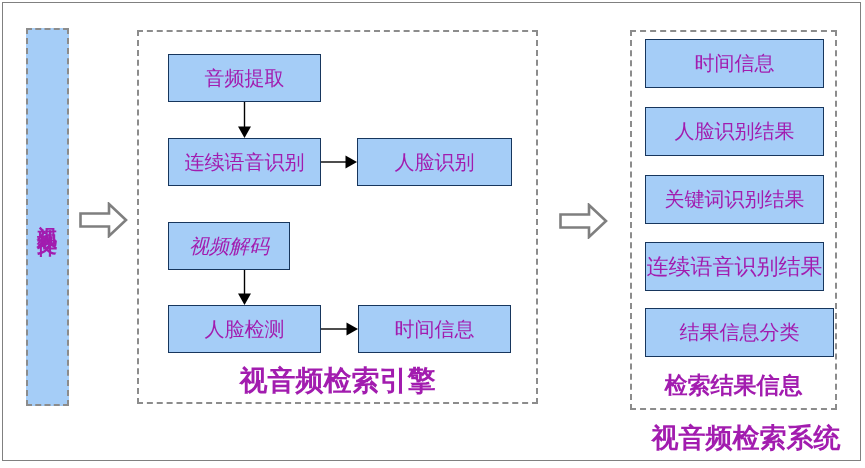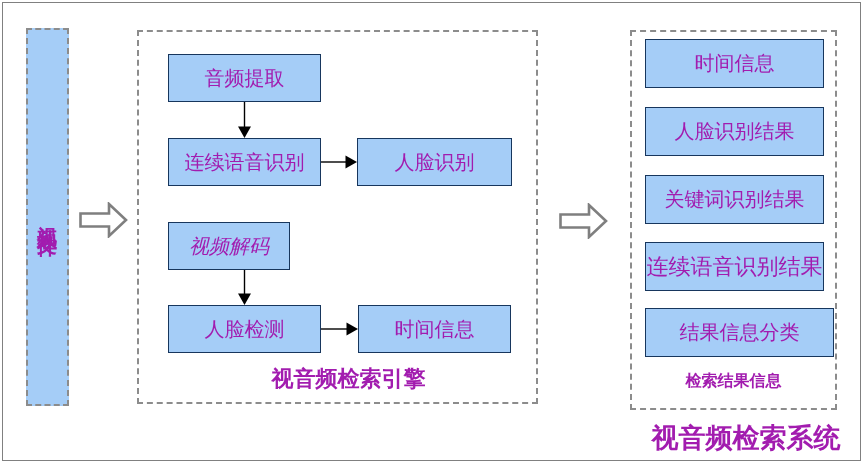--- a/index.html
+++ b/index.html
@@ -66,22 +66,22 @@
   .n-keyword-result  { left: 645px; top: 175px; width: 179px; height: 49px; }
   .n-speech-result   { left: 645px; top: 242px; width: 179px; height: 49px; font-size: 22px; }
   .n-result-classify { left: 645px; top: 308px; width: 189px; height: 49px; }
   
   .caption {
     position: absolute;
     text-align: center;
     font-weight: bold;
     line-height: 1.1;
   }
-  .engine-caption  { left: 148px; top: 366px; width: 401px; font-size: 22px; }
-  .results-caption { left: 630px; top: 372px; width: 207px; font-size: 16px; }
+  .engine-caption  { left: 137px; top: 366px; width: 401px; font-size: 28px; }
+  .results-caption { left: 630px; top: 372px; width: 207px; font-size: 23px; }
   .system-caption  { left: 632px; top: 423px; width: 228px; font-size: 27px; }
   
   .connector-layer, .block-arrow {
     position: absolute;
     pointer-events: none;
   }
   .connector-layer { left: 0; top: 0; }
   .block-arrow-1 { left: 79px;  top: 202px; }
   .block-arrow-2 { left: 559px; top: 203px; }
   .connector-line { stroke: var(--connector, #000000); stroke-width: 1.4px; }

